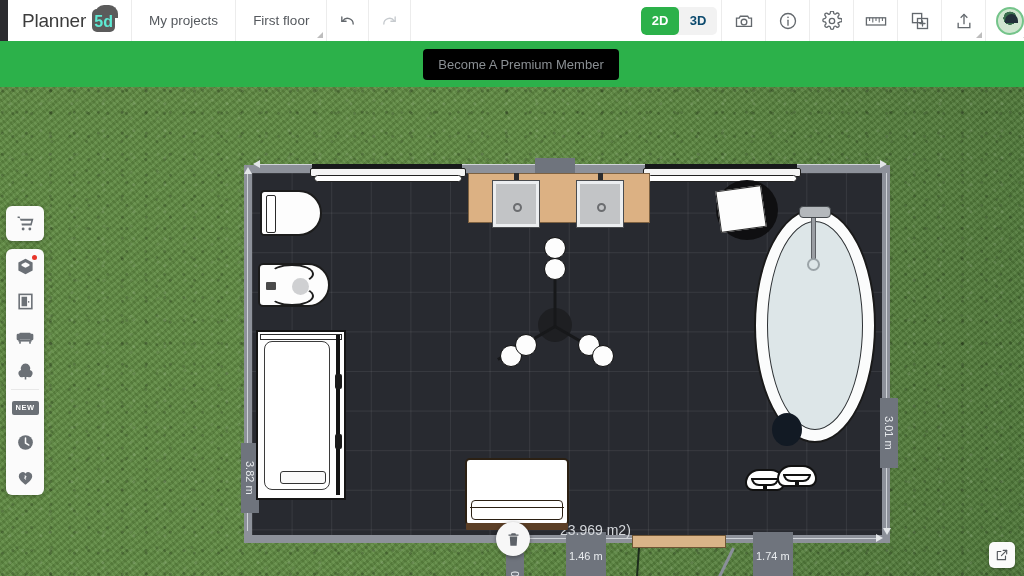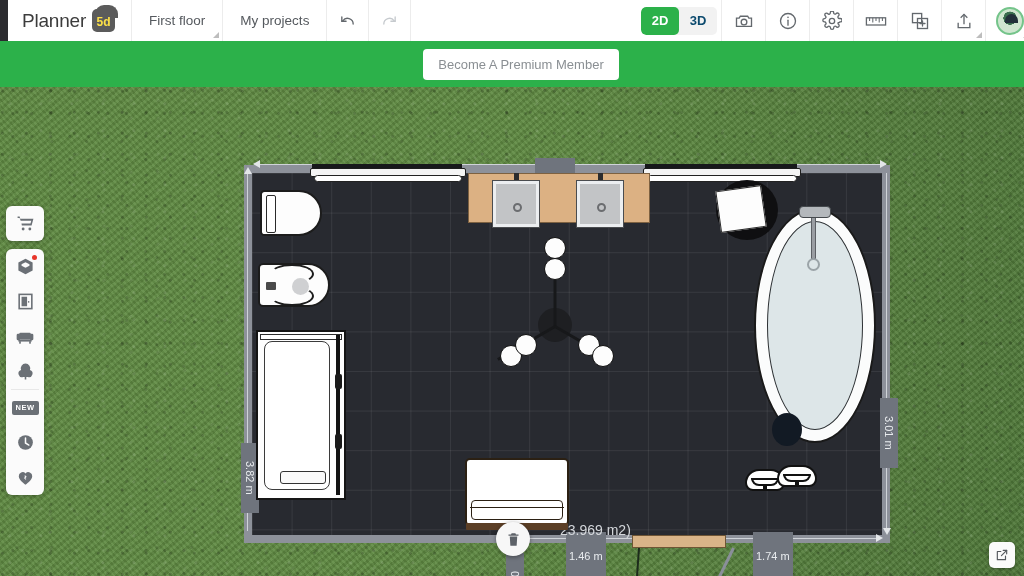--- a/index.html
+++ b/index.html
@@ -35,21 +35,21 @@
     content: ""; position: absolute; top: -4px; left: 3px;
     width: 17px; height: 10px;
     border-top: 3px solid #5b5b5b;
     border-left: 3px solid #5b5b5b;
     border-right: 3px solid #5b5b5b;
     border-radius: 9px 9px 0 0;
     background: #5b5b5b;
   }
   .logo-badge span {
     position: relative; z-index: 2;
-    color: #fde047; font-size: 12px; font-weight: bold;
+    color: #5eead4; font-size: 16px; font-weight: bold;
     line-height: 20px;
   }
   .nav-item {
     display: flex; align-items: center;
     padding: 0 17px;
     font-size: 13.5px; color: #55595e;
     border-right: 1px solid #ececec;
     position: relative;
     cursor: pointer;
   }
@@ -98,21 +98,21 @@
   .banner {
     position: absolute; left: 0; top: 41px;
     width: 1024px; height: 46px;
     background: #2cb14a;
     display: flex; align-items: center; justify-content: center;
     z-index: 35;
   }
   .banner-text { color: #fff; font-size: 14.5px; font-weight: bold; }
   .banner-btn {
     margin-left: 18px;
-    background: #ffffff; color: #8a8f93;
+    background: #000000; color: #8a8f93;
     font-size: 13px;
     padding: 8px 15px; border-radius: 4px;
     cursor: pointer; border: none;
     font-family: "Liberation Sans", sans-serif;
   }
 
   
   .canvas {
     position: absolute; left: 0; top: 87px;
     width: 1024px; height: 489px;
@@ -386,26 +386,26 @@
 <div class="topbar">
 
   <div class="logo-wrap">
     <div class="logo-text">Planner</div>
     <div class="logo-badge">
       <span>5d</span>
     </div>
   </div>
 
   <div class="nav-item">
+    <span>My projects</span>
+  </div>
+
+  <div class="nav-item">
     <span>First floor</span>
     <span class="corner-tri"></span>
-  </div>
-
-  <div class="nav-item">
-    <span>My projects</span>
   </div>
 
   <div class="hist-btn">
     <svg width="17" height="17" viewBox="0 0 24 24" fill="none" stroke="#63686d" stroke-width="1.9" stroke-linecap="round" stroke-linejoin="round">
       <path d="M4 7v6h6"></path>
         <path d="M20 17a8 8 0 0 0-14.6-4.6L4 13"></path>
     </svg>
   </div>
   <div class="hist-btn">
     <svg width="17" height="17" viewBox="0 0 24 24" fill="none" stroke="#c6cace" stroke-width="1.9" stroke-linecap="round" stroke-linejoin="round">

